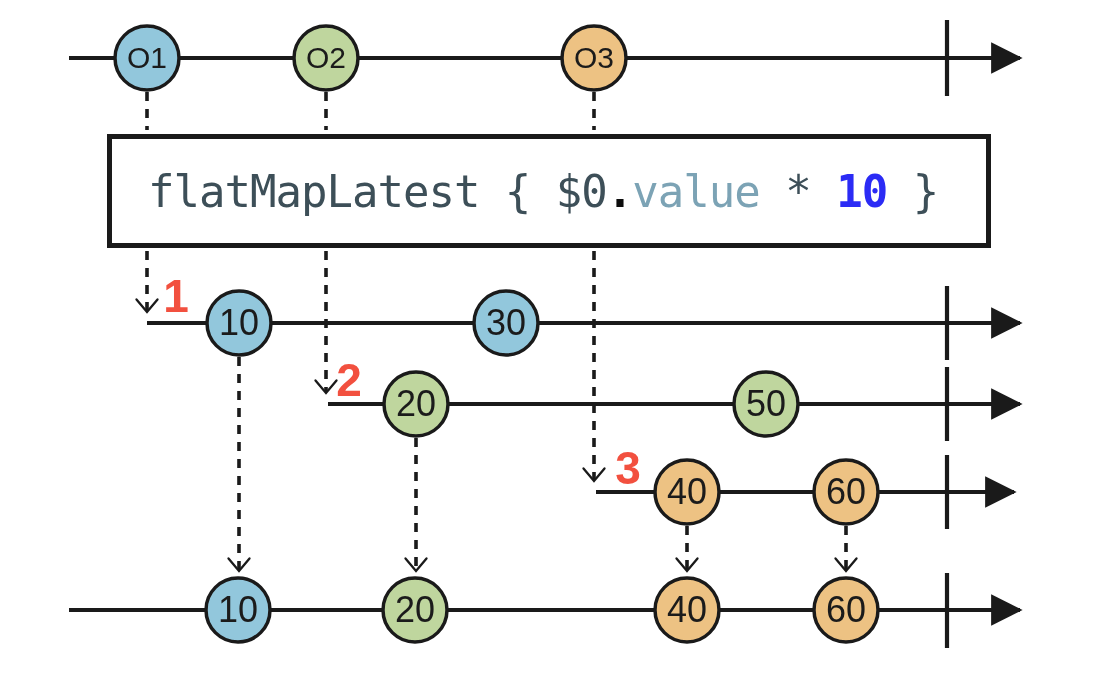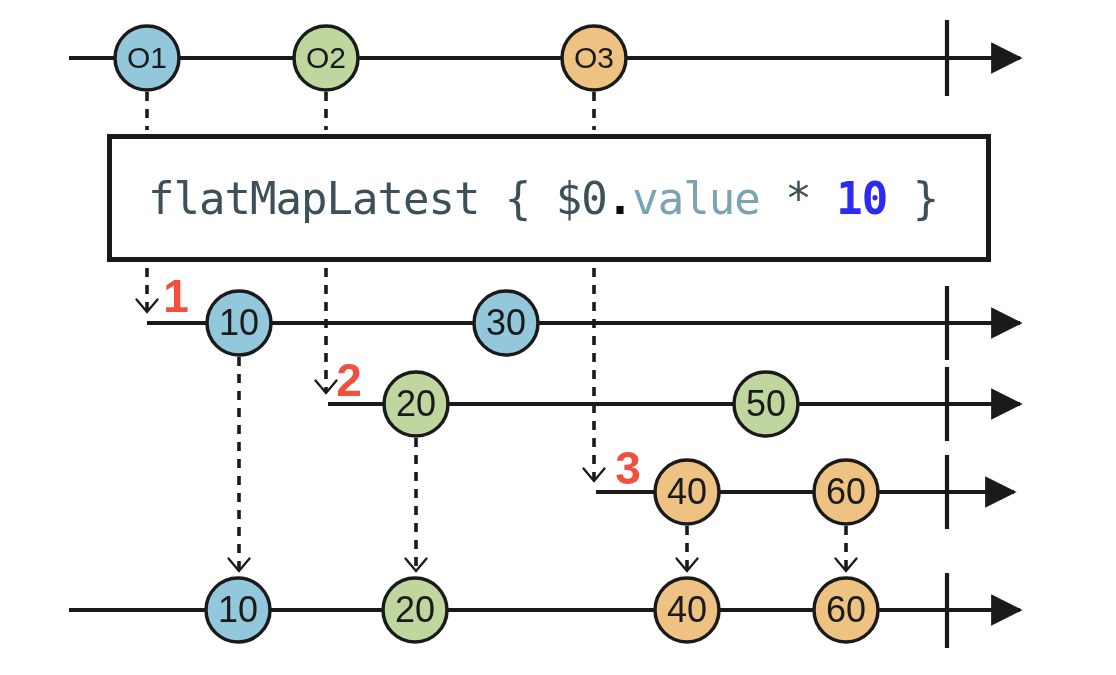--- a/index.html
+++ b/index.html
@@ -32,21 +32,21 @@
     font-size:30px;fill:#1b1b1b;text-anchor:middle;
   }
   .badge{
     font-family:"Liberation Sans",sans-serif;
     font-size:46px;font-weight:bold;fill:#f2503f;text-anchor:middle;
   }
 
   
   .op-box{
     position:absolute;left:83px;top:134px;
-    width:884px;height:128px;
+    width:884px;height:114px;
     box-sizing:border-box;
     border:5px solid #1a1a1a;
     background:#ffffff;
     display:flex;align-items:center;
     padding-left:36px;
   }
   .op-box code{
     font-family:"DejaVu Sans Mono","Liberation Mono",monospace;
     font-size:44px;
     white-space:pre;

